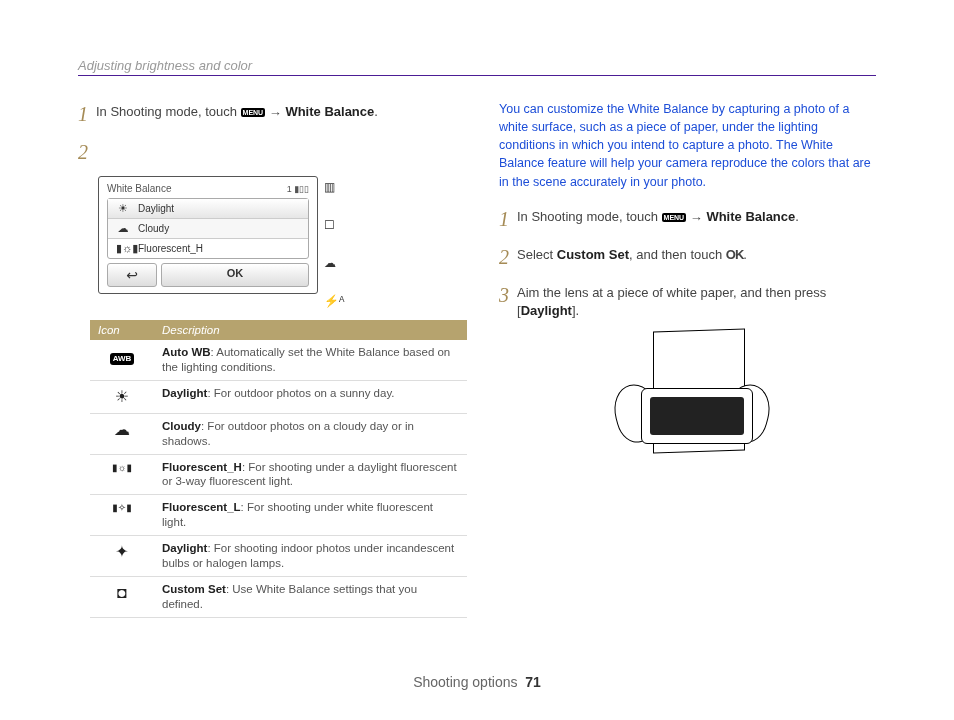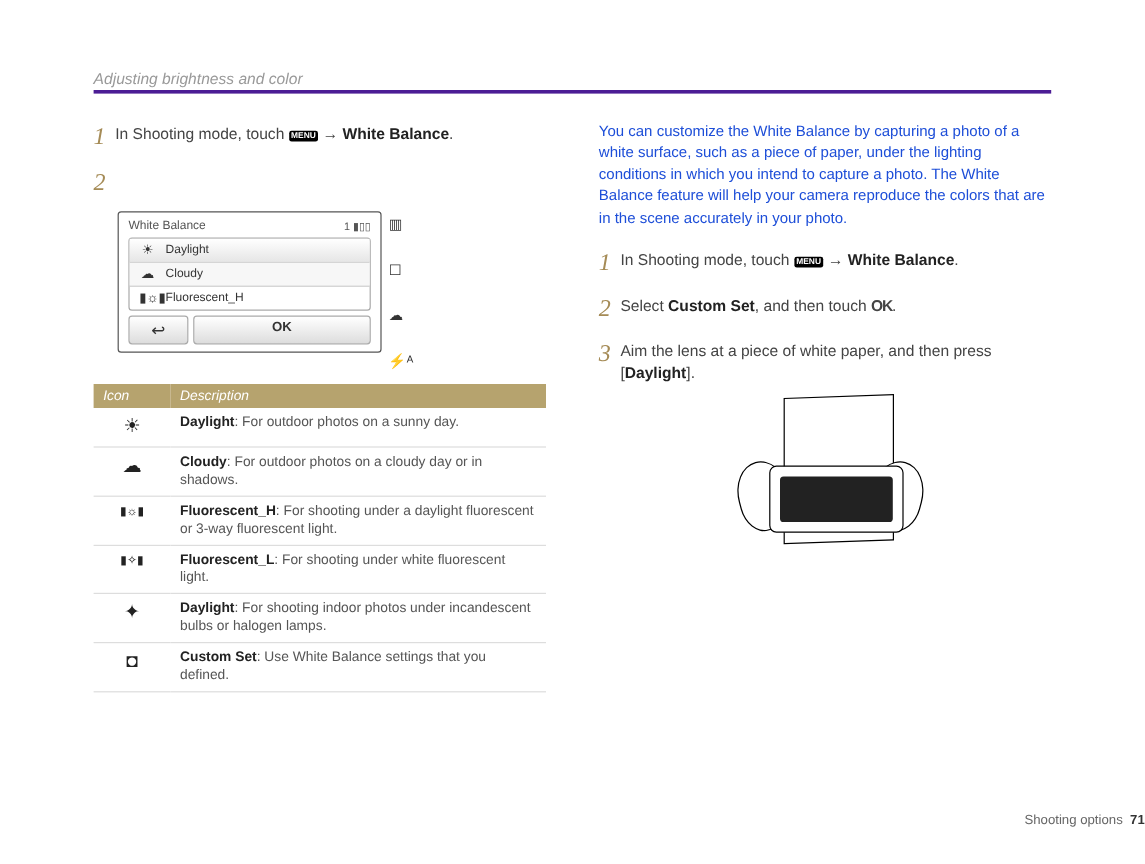--- a/index.html
+++ b/index.html
@@ -1,17 +1,17 @@
 <!DOCTYPE html>
 <html><head>
 <meta charset="utf-8">
 <style>
 html,body{margin:0;padding:0;font-family:Arial,Helvetica,sans-serif;color:#333;background:#fff}
 .page{width:954px;height:720px;position:relative;background:#fff}
-.header{position:absolute;top:58px;left:78px;right:78px;color:#999;font-size:13px;font-style:italic;font-weight:300;border-bottom:3px solid #4c1d95;padding-bottom:2px}
+.header{position:absolute;top:58px;left:78px;right:78px;color:#999;font-size:13px;font-style:italic;font-weight:300;border-bottom:1px solid #4c1d95;padding-bottom:2px}
 .cols{position:absolute;top:100px;left:78px;right:78px;bottom:60px;display:flex;gap:44px}
 .col{flex:1}
 .step{display:flex;margin-bottom:10px;font-size:13px;color:#444;line-height:1.4}
 .step .num{font-size:20px;font-style:italic;color:#a58b56;font-family:Georgia,serif;width:18px;flex-shrink:0}
 .step .body{padding-top:3px}
 .bold{font-weight:bold;color:#222}
 .menu-badge{display:inline-block;background:#000;color:#fff;font-size:7px;font-weight:bold;padding:1px 2px;border-radius:2px;vertical-align:1px;line-height:1}
 .arrow{font-family:Arial}
 .ok-text{font-weight:bold;font-family:Arial;letter-spacing:-1px}
 
@@ -23,37 +23,37 @@
 .wb-item{display:flex;align-items:center;gap:8px;padding:3px 8px;font-size:10px;color:#333;border-top:1px solid #ccc}
 .wb-item:first-child{border-top:none;background:linear-gradient(#fff,#eee)}
 .wb-item.mid{background:#f7f7f7}
 .wb-item.sel{background:linear-gradient(#fff,#e6e6e6)}
 .wb-icon{width:14px;text-align:center;font-size:11px}
 .wb-buttons{display:flex;margin:4px 4px 2px 4px;gap:4px}
 .wb-btn{flex:1;border:1px solid #aaa;border-radius:3px;background:linear-gradient(#fff,#ddd);text-align:center;font-size:11px;font-weight:bold;padding:3px 0}
 .wb-btn.back{flex:0 0 48px;font-size:14px;font-weight:normal}
 .side-icons{display:flex;flex-direction:column;gap:24px;font-size:12px;color:#333;padding-top:4px}
 
-.tbl{width:100%;border-collapse:collapse;font-size:11.5px;margin-left:0}
+.tbl{width:100%;border-collapse:collapse;font-size:11.5px;margin-left:12px}
 .tbl th{background:#b6a36e;color:#fff;font-weight:normal;text-align:left;padding:4px 8px;font-style:italic}
 .tbl th:first-child{width:48px}
 .tbl td{border-bottom:1px solid #ddd;padding:5px 8px;vertical-align:top;color:#555;line-height:1.3}
 .tbl td:first-child{text-align:center;font-size:16px;color:#222;padding-top:6px}
 .td-awb{display:inline-block;background:#000;color:#fff;font-size:8px;font-weight:bold;padding:1px 3px;border-radius:3px}
 
 .pill{display:inline-block;background:#444;color:#fff;font-size:12px;padding:3px 12px;border-radius:10px;margin-bottom:6px}
 .para{font-size:12.5px;color:#1d4ed8;line-height:1.45;margin-bottom:14px}
 .illus{width:210px;height:150px;margin:10px auto;position:relative}
 .paper{position:absolute;left:70px;top:0;width:90px;height:120px;border:1.5px solid #000;background:#fff;transform:skewY(-2deg)}
 .cam{position:absolute;left:58px;top:58px;width:110px;height:54px;border:1.5px solid #000;border-radius:6px;background:#fff}
 .cam::before{content:"";position:absolute;left:8px;top:8px;right:8px;bottom:8px;background:#222;border-radius:3px}
 .hand{position:absolute;border:1.5px solid #000;border-radius:50% 50% 40% 40%;background:#fff}
 .hand.l{left:32px;top:54px;width:42px;height:56px;transform:rotate(-15deg)}
 .hand.r{right:24px;top:54px;width:42px;height:56px;transform:rotate(15deg)}
-.footer{position:absolute;bottom:30px;left:0;right:0;text-align:right;font-size:11px;color:#666}
+.footer{position:absolute;bottom:30px;left:0;right:0;text-align:center;font-size:14px;color:#666}
 .footer .pg{font-weight:bold;color:#333}
 </style>
 </head>
 <body>
 
 <div class="page">
   <div class="header">Adjusting brightness and color</div>
 
   <div class="cols">
 
@@ -102,20 +102,24 @@
           <span>⚡ᴬ</span>
         </div>
       </div>
 
       <table class="tbl">
         <tbody>
             <tr>
           <th>Icon</th>
           <th>Description</th>
         </tr>
+        <tr>
+              <td><span class="td-awb">AWB</span></td>
+              <td><span class="bold">Auto WB</span><span>: Automatically set the White Balance based on the lighting conditions.</span></td>
+            </tr>
         <tr>
               <td>☀</td>
               <td><span class="bold">Daylight</span><span>: For outdoor photos on a sunny day.</span></td>
             </tr>
         <tr>
               <td>☁</td>
               <td><span class="bold">Cloudy</span><span>: For outdoor photos on a cloudy day or in shadows.</span></td>
             </tr>
         <tr>
               <td style="font-size:10px">▮☼▮</td>

